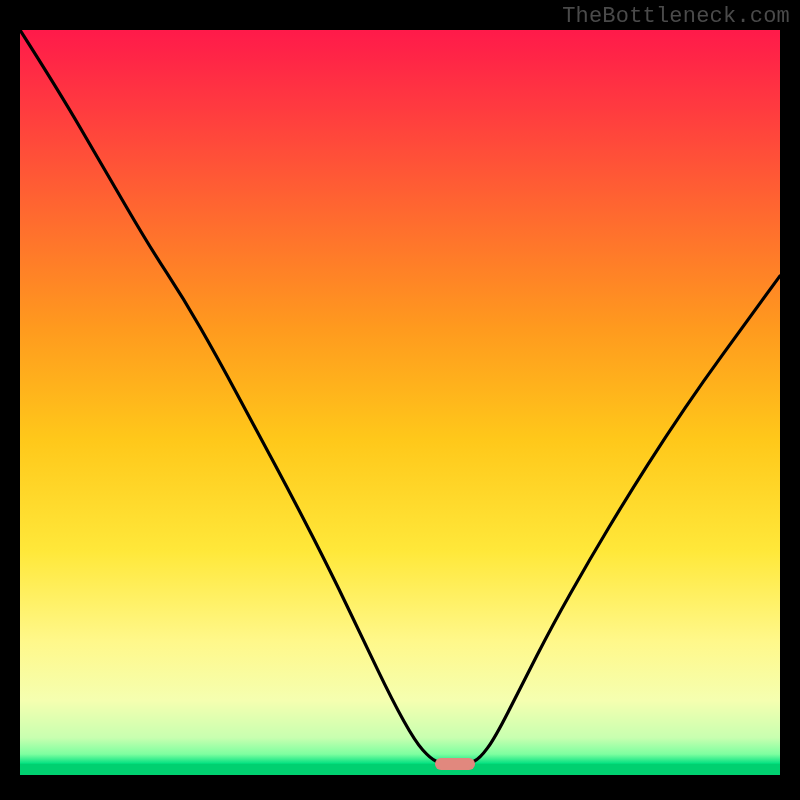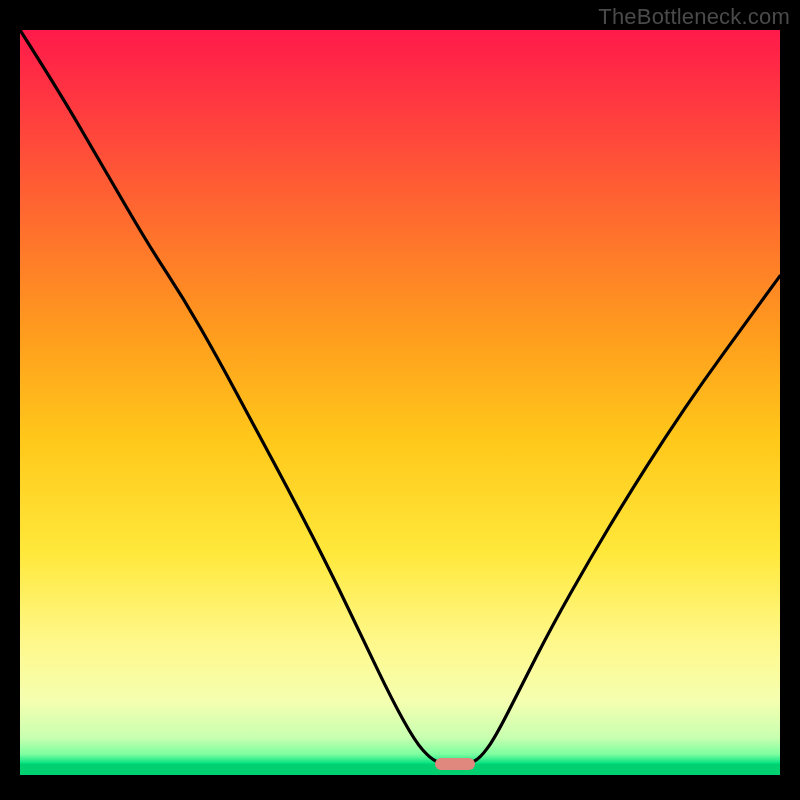--- a/index.html
+++ b/index.html
@@ -20,20 +20,21 @@
   .watermark {
     position: absolute;
     top: 4px;
     right: 10px;
     color: #4a4a4a;
     font-size: 22px;
     font-weight: 500;
     letter-spacing: 0.2px;
     z-index: 10;
     user-select: none;
+    font-family: Liberation Mono, monospace;
   }
   .plot-area {
     position: absolute;
     left: 20px;
     top: 30px;
     width: 760px;
     height: 745px;
     overflow: hidden;
   }
   .gradient {

